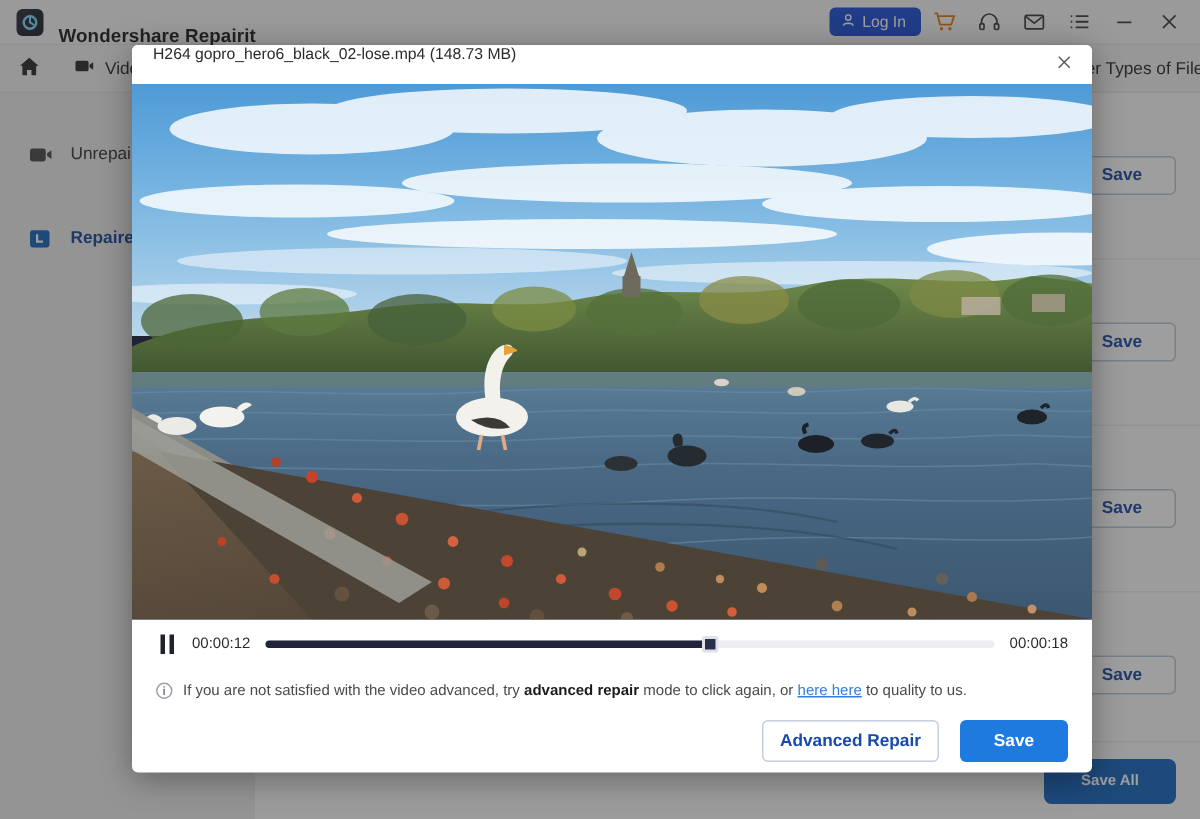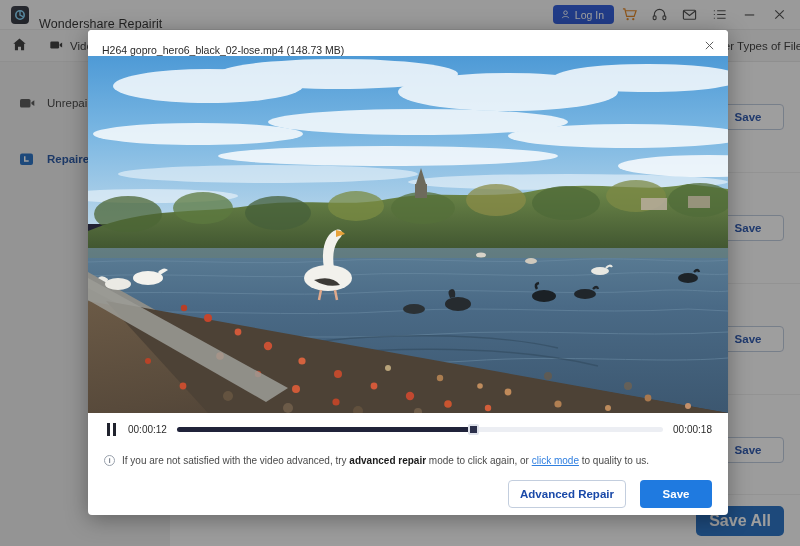--- a/index.html
+++ b/index.html
@@ -35,21 +35,21 @@
     margin-left: 11px;
     border-radius: 4px;
     background: linear-gradient(135deg,#2b2f3a 0%,#1b1f29 100%);
     display: flex; align-items: center; justify-content: center;
     flex: none;
   }
   .app-logo svg { display: block; }
   .app-title {
     margin-left: 10px;
     font-size: 12.5px;
-    font-weight: normal;
+    font-weight: bold;
     color: #1c1c1c;
     letter-spacing: .1px;
     white-space: nowrap;
     margin-top: 18px;
   }
   .titlebar-right {
     margin-left: auto;
     display: flex;
     align-items: center;
     gap: 0px;
@@ -157,21 +157,21 @@
     display: flex; align-items: center; justify-content: flex-end;
     padding-right: 16px;
     border-top: 1px solid #ececec;
   }
   .save-all-btn {
     width: 88px; height: 30px;
     background: #1565c0;
     color: #fff;
     border: none;
     border-radius: 5px;
-    font-size: 16px;
+    font-size: 10px;
     font-weight: bold;
     cursor: pointer;
     font-family: "Liberation Sans", sans-serif;
   }
 
   
   .scrim {
     position: absolute;
     top: 0; left: 0;
     width: 800px; height: 546px;
@@ -183,21 +183,21 @@
     position: absolute;
     left: 88px; top: 30px;
     width: 640px; height: 485px;
     background: #fff;
     border-radius: 4px;
     box-shadow: 0 4px 22px rgba(0,0,0,.35);
     overflow: hidden;
   }
   .dlg-head {
     height: 26px;
-    display: flex; align-items: flex-end;
+    display: flex; align-items: flex-start;
     padding: 0 8px 0 14px;
     background: #fff;
   }
   .dlg-title {
     font-size: 10.5px;
     color: #2a2a2a;
     white-space: nowrap;
     overflow: hidden;
     text-overflow: ellipsis;
   }
@@ -635,21 +635,21 @@
       </div>
       <div class="time">00:00:18</div>
     </div>
 
     <div class="hint">
       <span class="info-ic">i</span>
       <span>
         <span>If you are not satisfied with the video advanced, try</span>
         <b>advanced repair</b>
         <span>mode to click again, or</span>
-        <a>click mode</a>
+        <a>here here</a>
         <span>to quality to us.</span>
       </span>
     </div>
 
     <div class="dlg-actions">
       <button class="btn-outline">Advanced Repair</button>
       <button class="btn-primary">Save</button>
     </div>
 
   </div>

